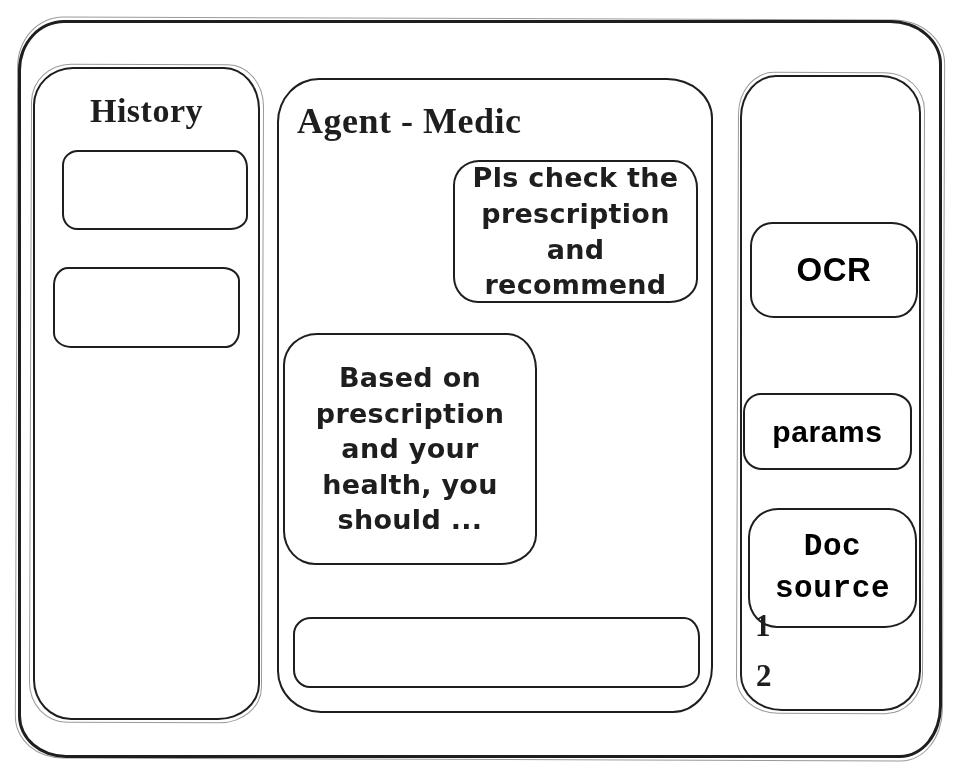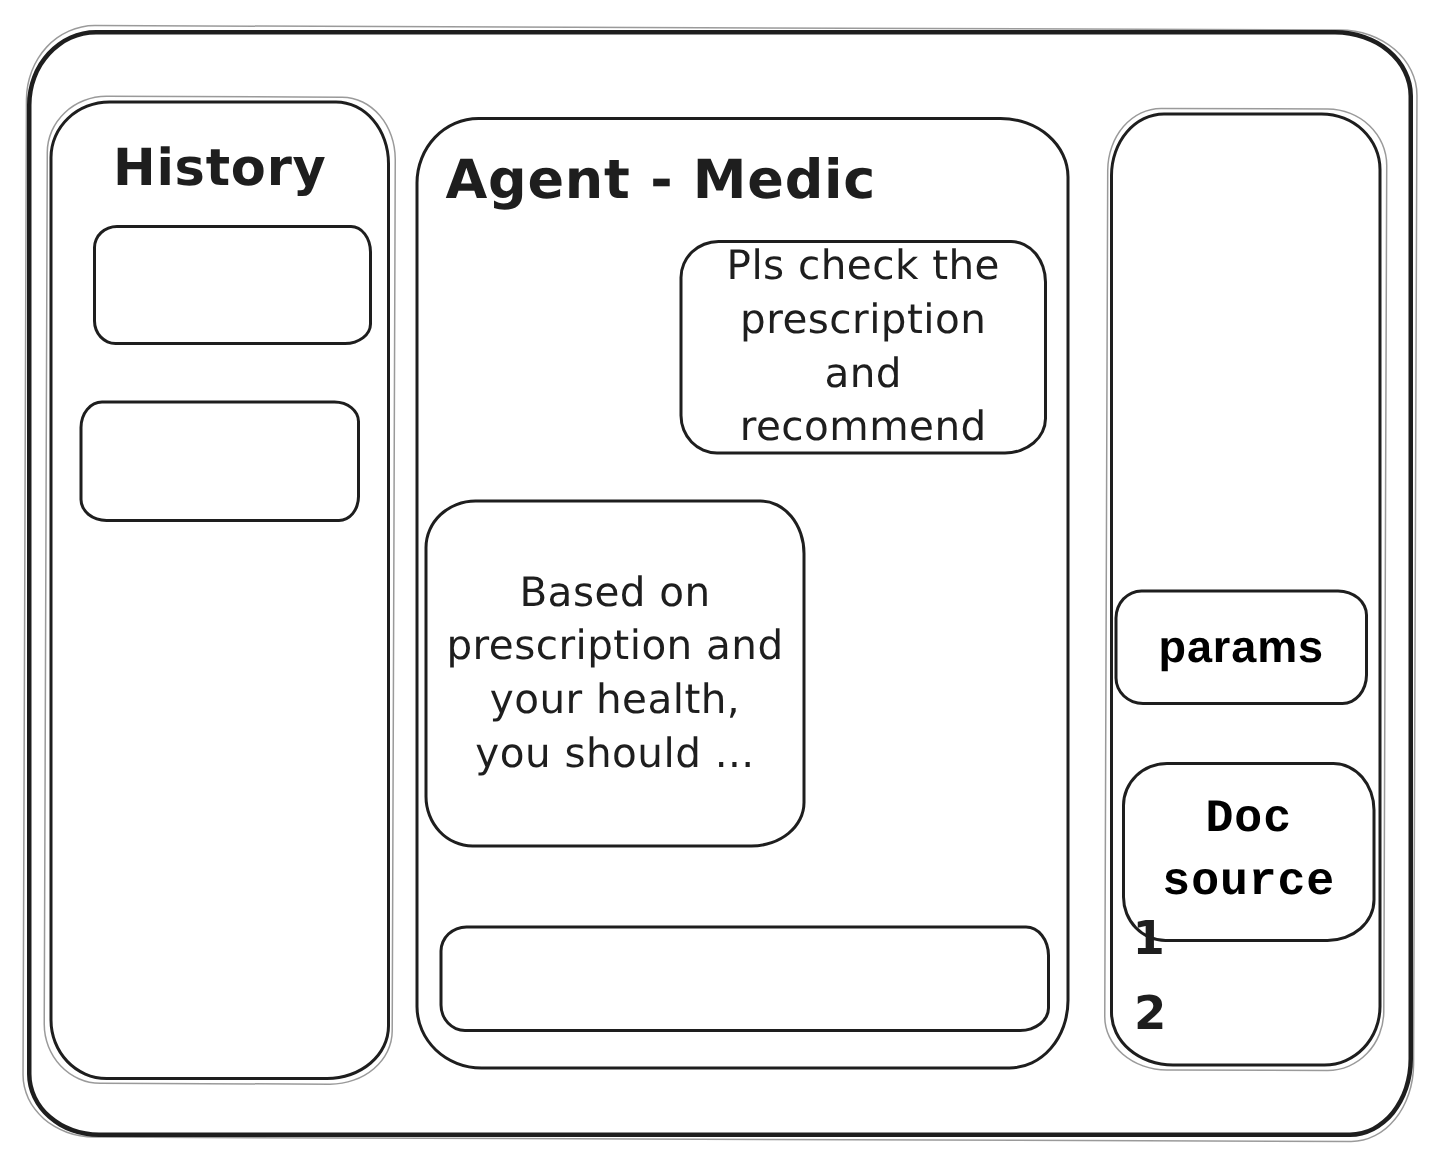--- a/index.html
+++ b/index.html
@@ -25,20 +25,21 @@
     border-radius: inherit;
     transform: rotate(.2deg);
     pointer-events: none;
   }
   .txt {
     position: absolute;
     font-weight: 600;
     letter-spacing: .5px;
     color: var(--ink);
     white-space: nowrap;
+    font-family: Liberation Serif, serif;
   }
   .center-flex {
     display: flex; align-items: center; justify-content: center;
     text-align: center;
   }
   
   .outer  { left: 18px; top: 20px; width: 924px; height: 738px;
             border-radius: 46px 52px 42px 48px / 50px 44px 52px 42px; border-width: 3px; }
   
   .hist-panel { left: 33px; top: 67px; width: 227px; height: 653px;
@@ -46,21 +47,21 @@
   .hist-title { left: 33px; top: 92px; width: 227px; font-size: 34px; text-align: center; }
   .hist-item1 { left: 62px; top: 150px; width: 186px; height: 80px;
             border-radius: 16px 14px 18px 15px / 15px 18px 14px 16px; }
   .hist-item2 { left: 53px; top: 267px; width: 187px; height: 81px;
             border-radius: 15px 17px 14px 18px / 18px 14px 17px 15px; }
   
   .chat-panel { left: 277px; top: 78px; width: 436px; height: 635px;
             border-radius: 42px 46px 40px 44px / 44px 40px 46px 42px; }
   .chat-title { left: 297px; top: 100px; width: 396px; font-size: 36px; }
   .bubble {
-    font-weight: 400; letter-spacing: .3px;
+    font-weight: 700; letter-spacing: .3px;
     font-size: 27px; line-height: 1.32;
     padding: 8px 12px;
   }
   .bubble-user { left: 453px; top: 160px; width: 245px; height: 143px;
             border-radius: 26px 24px 28px 25px / 25px 28px 24px 26px; }
   .bubble-assistant { left: 283px; top: 333px; width: 254px; height: 232px;
             border-radius: 34px 30px 36px 32px / 32px 36px 30px 34px; }
   .input-bar { left: 293px; top: 617px; width: 407px; height: 71px;
             border-radius: 18px 16px 20px 17px / 17px 20px 16px 18px; }
   .input-bar input {
@@ -114,20 +115,23 @@
     <span>Based on prescription and your health, you should ...</span>
   </div>
 
   <div class="sk input-bar">
     <input type="text" value="" style="">
   </div>
 
   <div class="sk sk-d tools-panel"></div>
 
 
+  <button class="sk tool-btn btn-ocr center-flex">
+    <span>OCR</span>
+  </button>
 
   <button class="sk tool-btn btn-params center-flex">
     <span>params</span>
   </button>
 
   <button class="sk tool-btn btn-doc center-flex">
     <span class="wrap-label">Doc source</span>
   </button>
 
   <div class="txt doc-num doc-num1">1</div>

